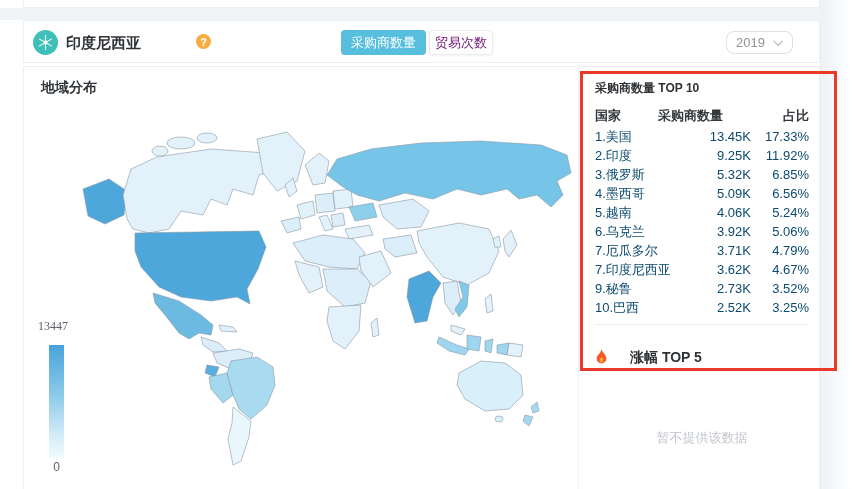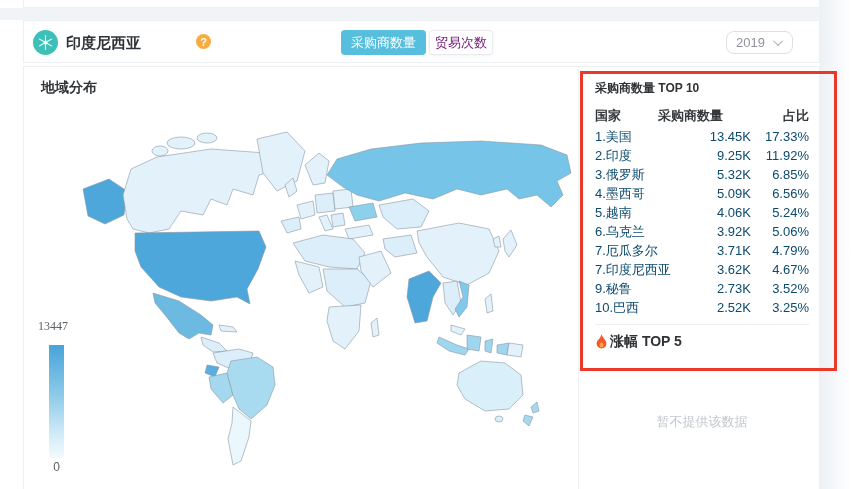--- a/index.html
+++ b/index.html
@@ -55,22 +55,22 @@
   
   .right-panel { position:absolute; left:555px; top:0; width:242px; height:430px; padding:0 12px 0 16px; }
   .top10-title { margin-top:13px; font-size:12px; font-weight:bold; color:#303336; }
   .t-row { display:flex; align-items:center; height:19px; font-size:13px; color:#0c4a6e; }
   .t-head { margin-top:10px; height:17px; font-weight:bold; color:#34383c;gap:28px; }
   .rows { margin-top:3px; }
   .c1 { flex:1; text-align:left; white-space:nowrap; }
   .c2 { width:74px; text-align:right; }
   .c3 { width:58px; text-align:right; }
   .h-divider { margin-top:7px; border-top:1px solid #ededee; }
-  .growth-title { margin-top:8px; display:flex; align-items:center; font-size:14px;
-                  font-weight:bold; color:#303336; }
+  .growth-title { margin-top:24px; display:flex; align-items:flex-start; font-size:14px;
+                  font-weight:bold; color:#303336;gap:20px; }
   .flame { margin-right:2px; }
   .empty-text { margin-top:62px; text-align:center; font-size:13px; color:#c3c7cc; }
 
   .annotation-box { position:absolute; left:580px; top:71px; width:257px; height:300px;
                     border:3px solid #ea3829; z-index:50; pointer-events:none; }
 </style>
 </head>
 <body>
 
 <div class="page">

